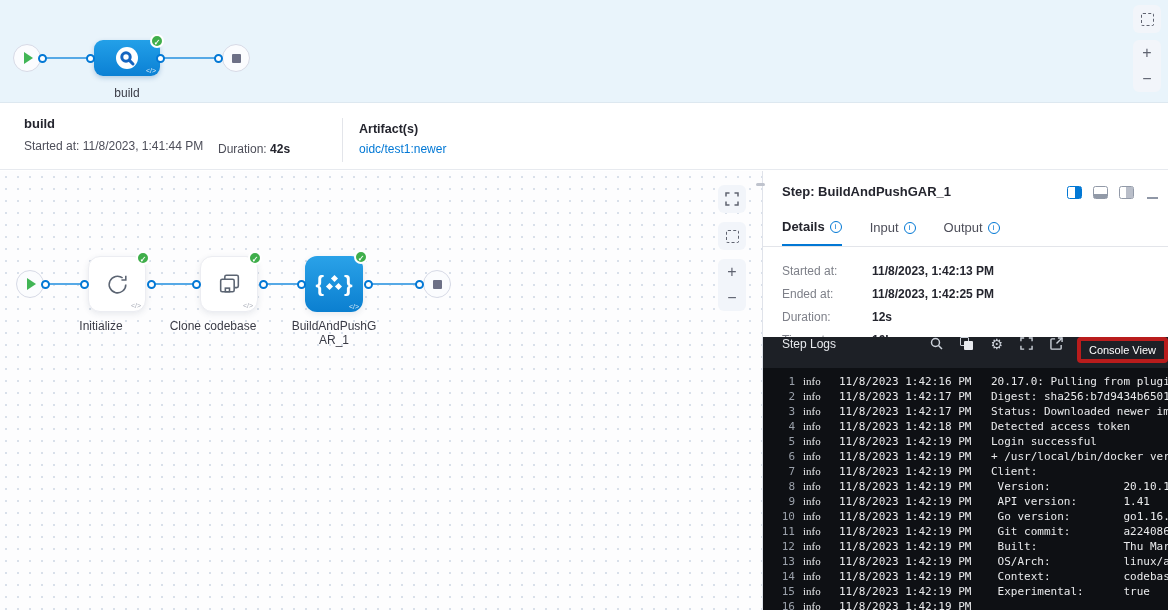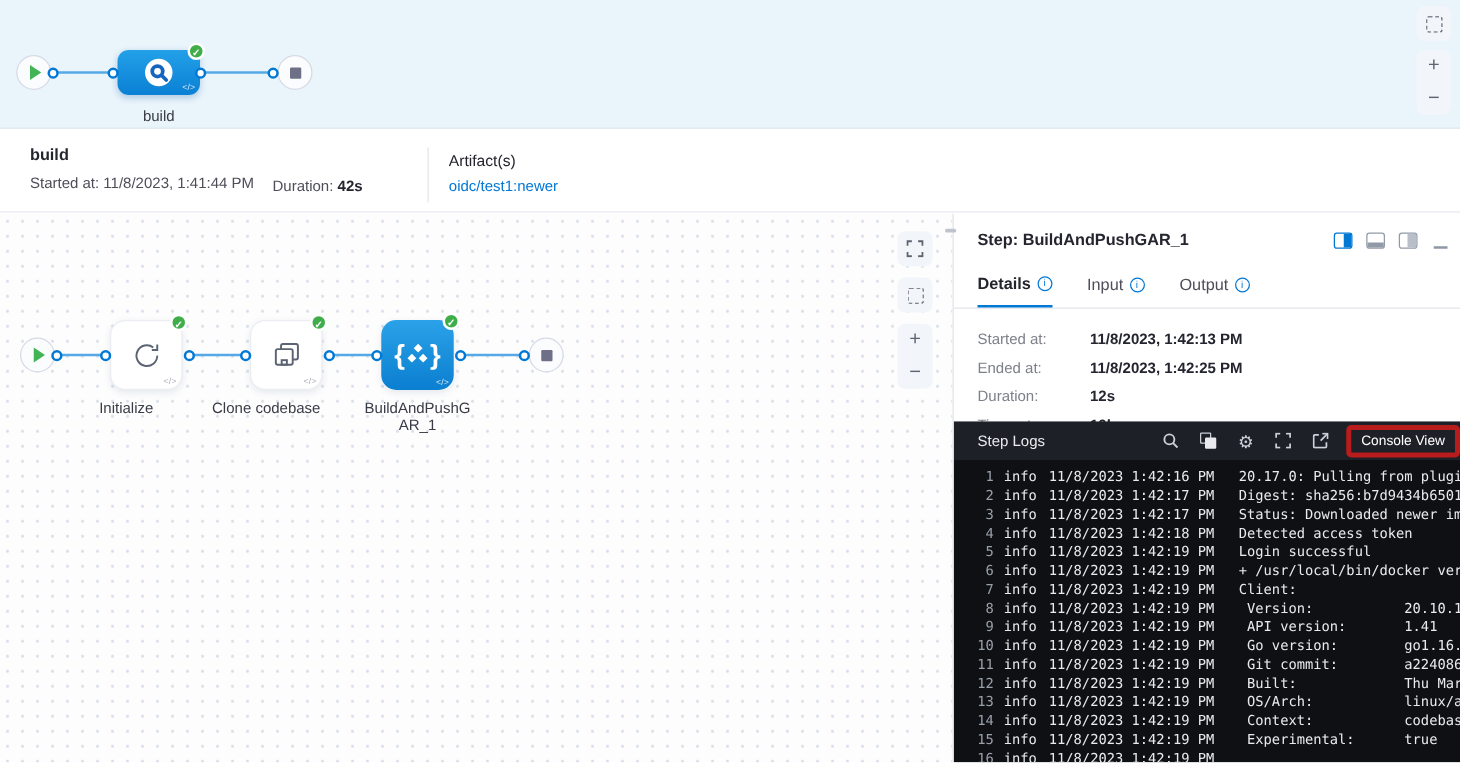--- a/index.html
+++ b/index.html
@@ -42,21 +42,21 @@
   
   .info-bar { position:absolute; left:0; top:104px; width:1168px; height:66px;
               background:#fff; border-bottom:1px solid #e7eaef;
               display:flex; align-items:flex-start; padding:12px 0 0 24px; }
   .ib-title { font-size:13px; font-weight:bold; color:#24252e; }
   .ib-sub { font-size:12px; color:#4d4e59; margin-top:8px; }
   .ib-left { width:194px; }
   .ib-duration { margin-top:26px; font-size:12px; color:#4d4e59; }
   .ib-duration b { color:#24252e; }
   .ib-divider { width:1px; height:44px; background:#e3e5ea; margin:2px 16px 0 52px; }
-  .ib-art-label { font-size:12.5px; font-weight:normal; color:#24252e; margin-top:6px; }
+  .ib-art-label { font-size:12.5px; font-weight:bold; color:#24252e; margin-top:6px; }
   .ib-art-link { font-size:12px; color:#0278d5; margin-top:6px; cursor:pointer; }
 
   
   .canvas { position:absolute; left:0; top:171px; width:762px; height:439px;
             background:#fdfdfe;
             background-image:radial-gradient(circle,#d9e0ea 1px, transparent 1.3px);
             background-size:12px 12px; }
   .step-node { position:absolute; width:58px; height:56px; background:#fff;
                border:1px solid #ecedf2; border-radius:12px;
                box-shadow:0 2px 6px rgba(40,60,90,.10);
@@ -95,37 +95,37 @@
             text-align:center; font-weight:normal; }
 
   .details { padding:17px 0 0 19px; }
   .detail-row { display:flex; margin-bottom:9px; }
   .d-label { width:90px; font-size:12px; color:#7e8089; }
   .d-value { font-size:12px; font-weight:600; color:#24252e; }
 
   
   .logs { position:absolute; left:0; right:0; bottom:0; top:166px;
           display:flex; flex-direction:column; overflow:hidden; }
-  .logs-header { height:31px; background:#1d2026; display:flex; align-items:center;
+  .logs-header { height:31px; background:#1d2026; display:flex; align-items:flex-start;
                  padding:0 6px 0 19px; color:#e8eaee; flex:none; }
   .logs-title { font-size:12px; flex:1; }
   .log-ico { margin-left:17px; color:#ccd1d9; display:flex; align-items:center; cursor:pointer; }
   .gear { font-size:14px; line-height:14px; }
   .copy-ico { position:relative; width:13px; height:13px; }
   .copy-ico .b { position:absolute; left:0; top:0; width:9px; height:9px; border:1.3px solid #ccd1d9; border-radius:1px; }
   .copy-ico .f { position:absolute; right:0; bottom:0; width:9px; height:9px; background:#e8eaee; border-radius:1px; }
   .console-btn { margin-left:14px; margin-right:-6px; background:transparent;
                  border:4px solid #b91c1c; border-radius:4px; color:#fff;
                  font-size:11px; font-family:"Liberation Sans",sans-serif;
                  padding:3px 8px; white-space:nowrap; cursor:pointer; }
   .logs-body { flex:1; background:#0e1014; overflow:hidden; padding:6px 0 0 8px;
                font-family:"DejaVu Sans Mono", monospace; font-size:11px; color:#e9eaec; }
   .log-row { display:flex; height:15px; line-height:15px; white-space:pre; }
   .log-n { width:24px; text-align:right; color:#9aa0aa; flex:none; }
-  .log-level { width:28px; margin-left:8px; flex:none; }
+  .log-level { width:28px; margin-left:8px; flex:none;font-family:Liberation Serif, serif; }
   .log-time { width:140px; margin-left:8px; flex:none; }
   .log-msg { flex:1; margin-left:12px; overflow:hidden; }
 
   svg.stroke { fill:none; stroke:currentColor; stroke-width:1.5; }
 </style>
 </head>
 <body>
 
 <div class="page">
 

